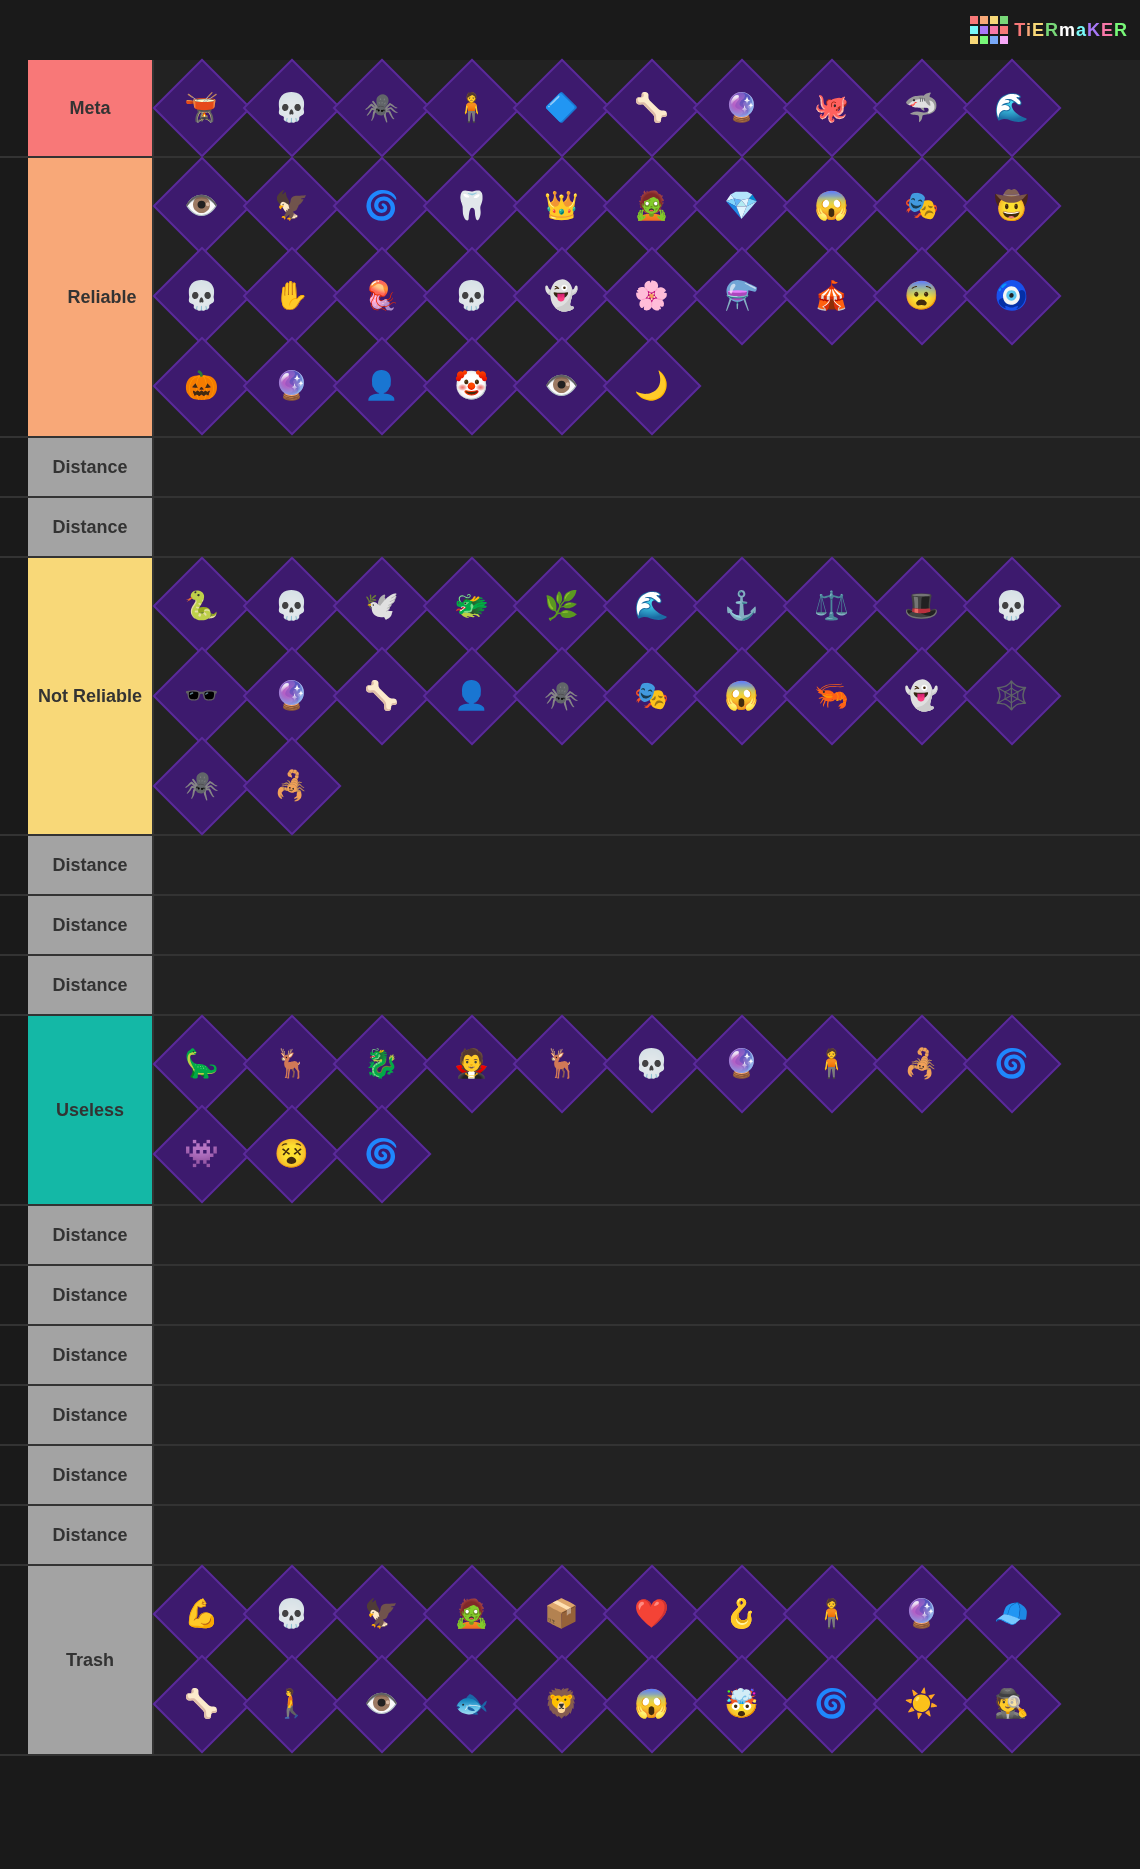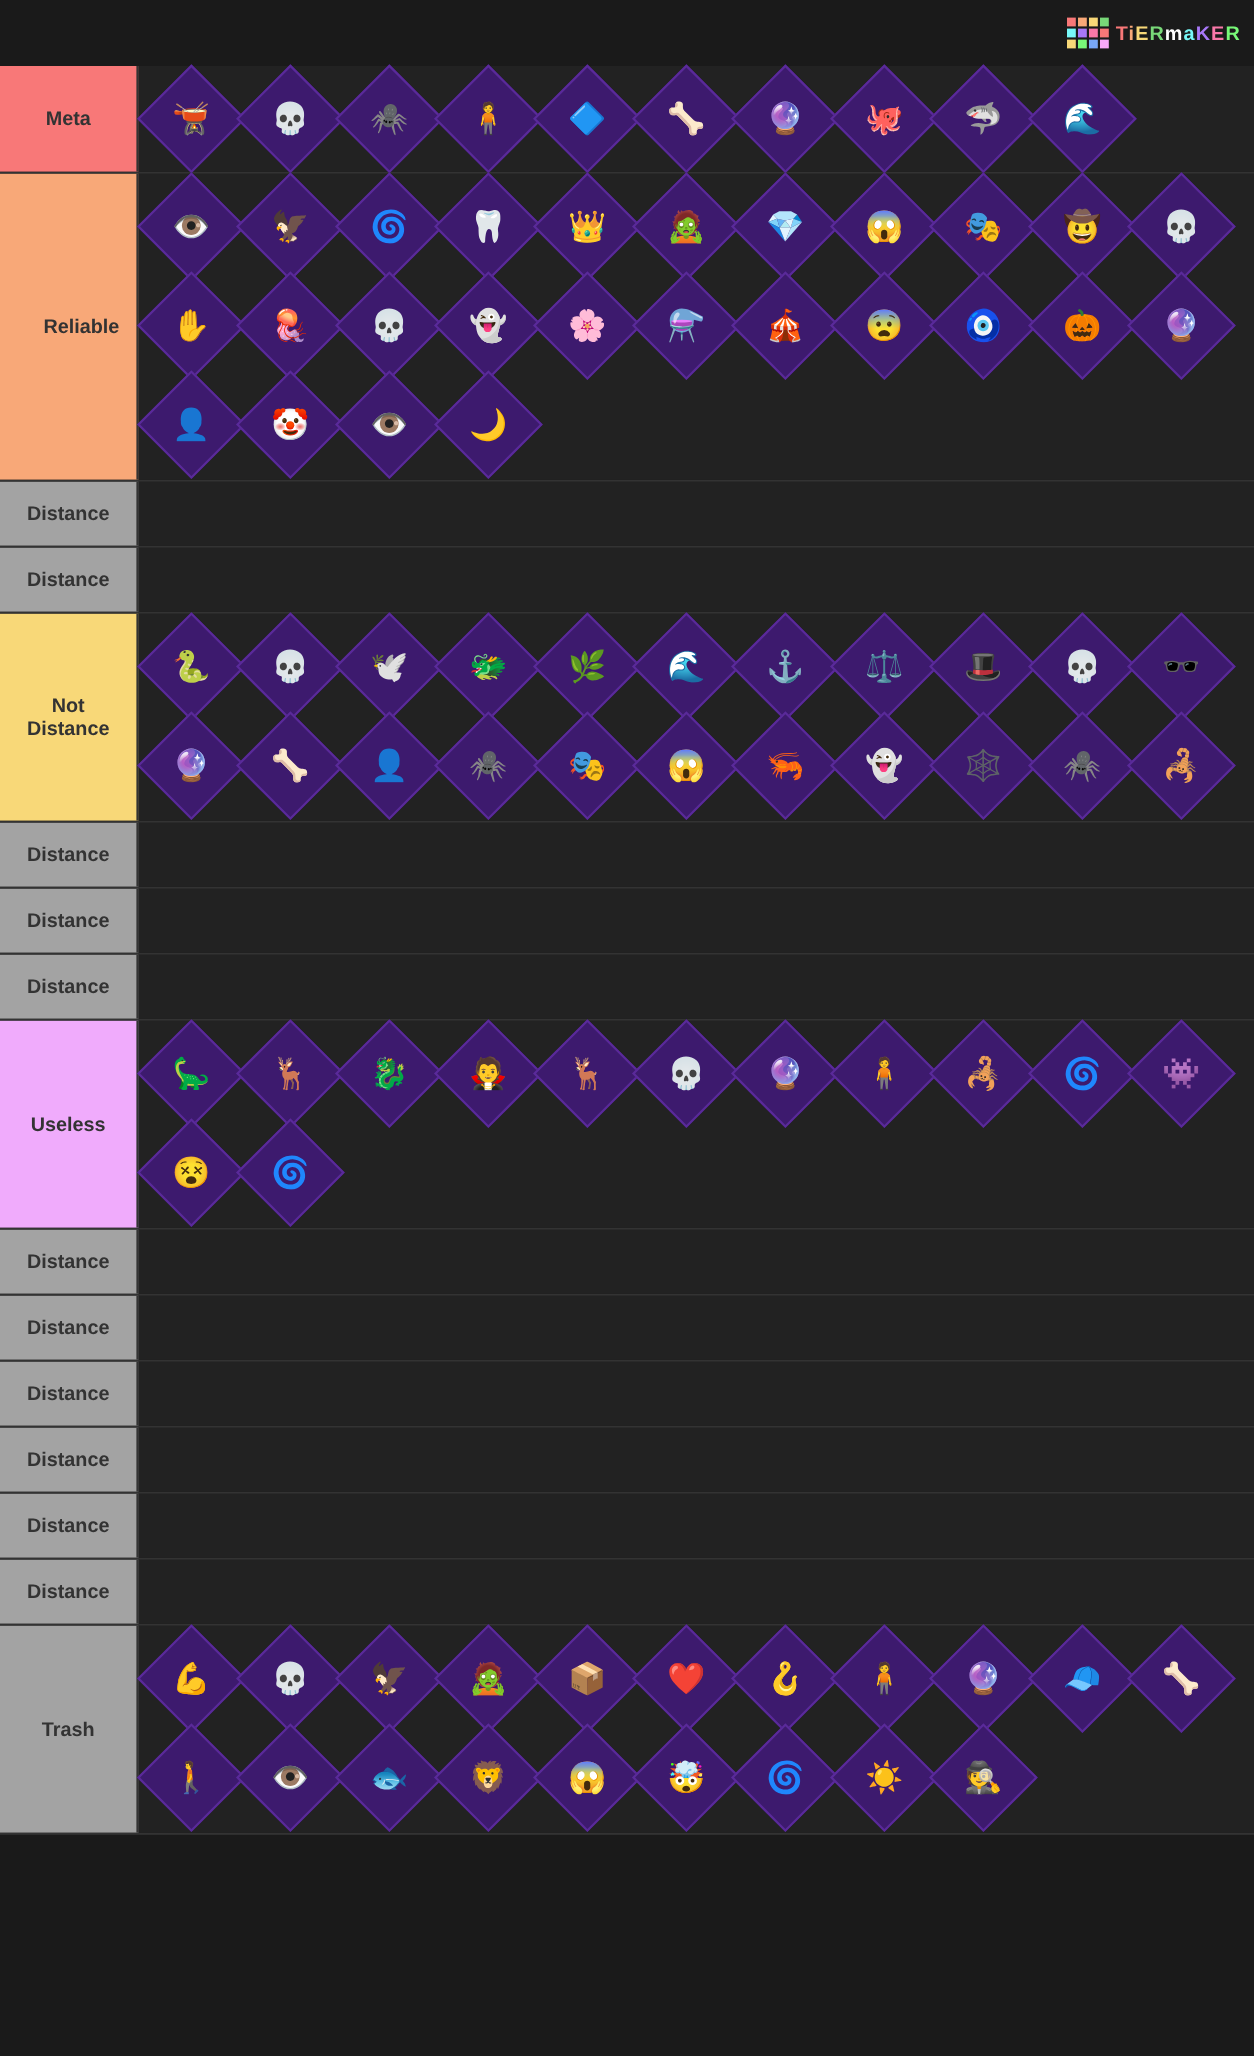--- a/index.html
+++ b/index.html
@@ -21,20 +21,21 @@
       min-width: 126px;
       display: flex;
       align-items: center;
       justify-content: center;
       font-size: 18px;
       font-weight: bold;
       color: #333;
       text-align: center;
       padding: 8px;
       border-right: 2px solid #333;
+      margin-left: 28px;
     }
 
     .tier-content {
       flex: 1;
       display: flex;
       flex-wrap: wrap;
       align-content: flex-start;
       padding: 4px;
       background: #222;
       gap: 2px;
@@ -65,21 +66,21 @@
       font-size: 28px;
       color: white;
       line-height: 1;
     }
 
     
     .meta-color { background: #f87878; }
     .reliable-color { background: #f8a878; padding-left: 32px; }
     .distance-color { background: #a3a3a3; }
     .not-reliable-color { background: #f8d878; }
-    .useless-color { background: #f0abfc; }
+    .useless-color { background: #14b8a6; }
     .trash-color { background: #a3a3a3; }
 
     .header {
       display: flex;
       justify-content: flex-end;
       align-items: center;
       padding: 16px 12px;
       background: #1a1a1a;
     }
 
@@ -303,21 +304,21 @@
       <div class="tier-label distance-color">Distance</div>
       <div class="tier-content"></div>
     </div>
 
     <div class="tier-row" style="min-height:60px;">
       <div class="tier-label distance-color">Distance</div>
       <div class="tier-content"></div>
     </div>
 
     <div class="tier-row" style="min-height:190px;">
-      <div class="tier-label not-reliable-color">Not Distance</div>
+      <div class="tier-label not-reliable-color">Not Reliable</div>
       <div class="tier-content">
 
         <div class="item-icon">
             <div class="diamond"></div>
             <div class="icon-content">🐍</div>
           </div>
         <div class="item-icon">
             <div class="diamond"></div>
             <div class="icon-content">💀</div>
           </div>

